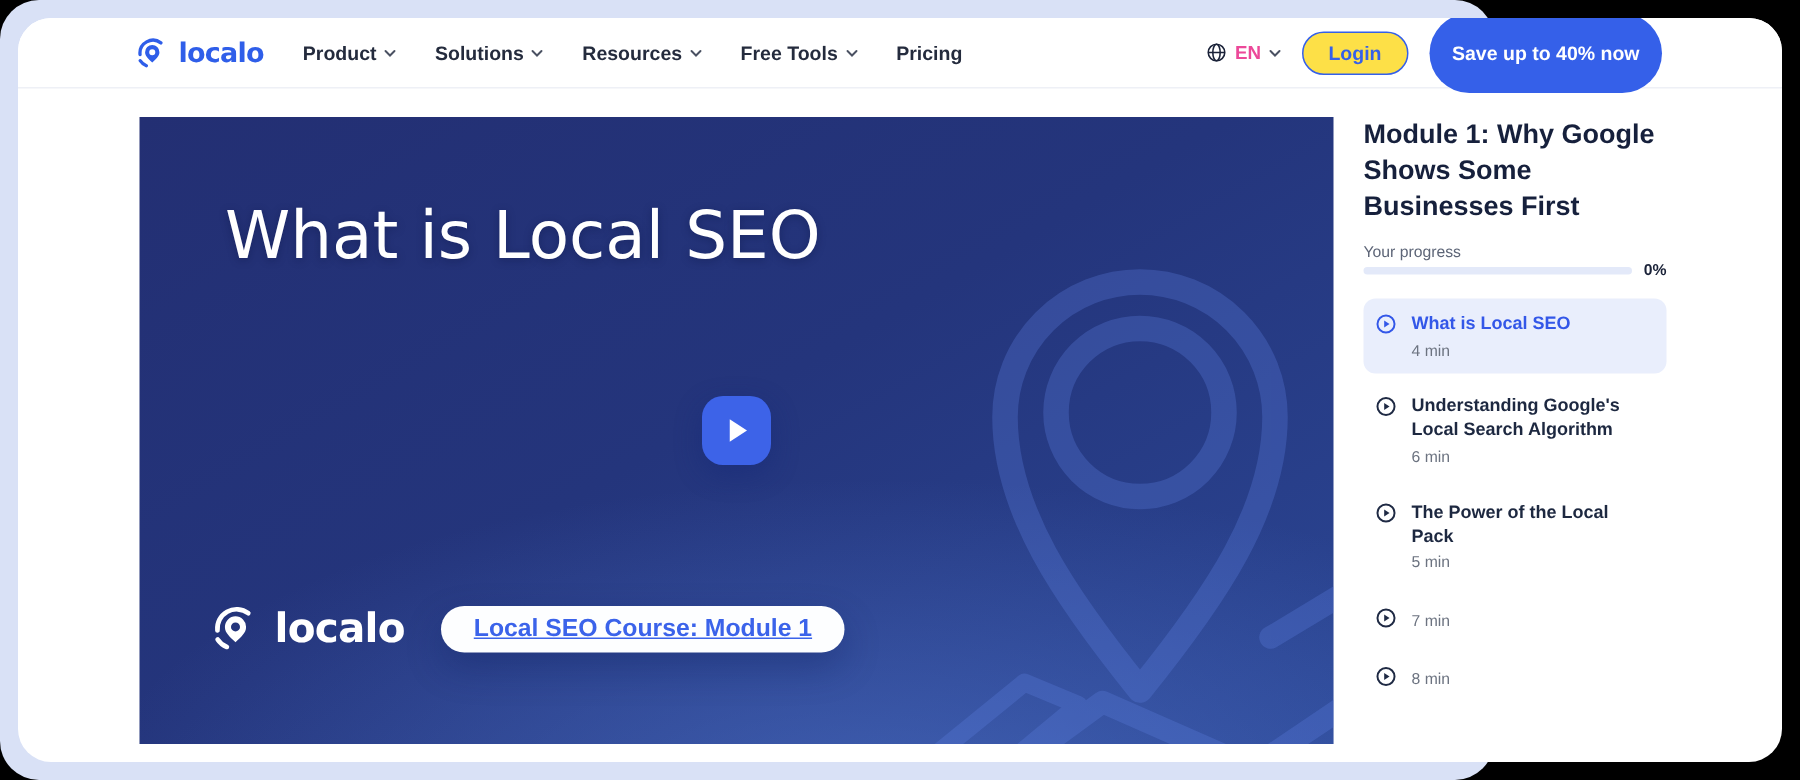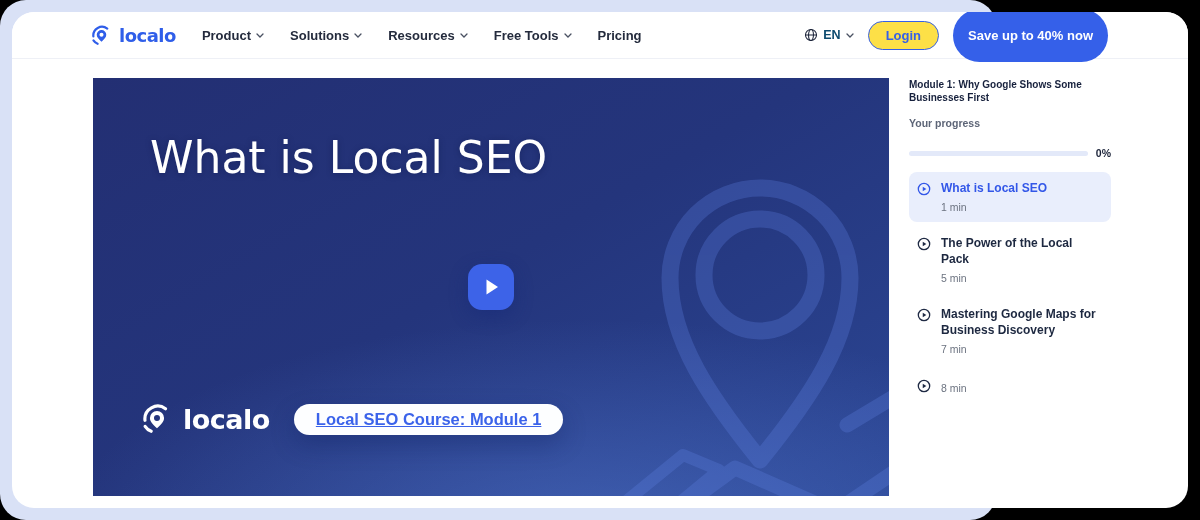--- a/index.html
+++ b/index.html
@@ -14,21 +14,21 @@
   .nav { height: 47px; display: flex; align-items: center;
     padding: 0 80px 0 78px; border-bottom: 1px solid #eef0f6; background: #fff; }
   .nav-left { display: flex; align-items: center; gap: 26px; }
   .logo { display: flex; align-items: center; gap: 6px; color: #2f5ee9; cursor: pointer; }
   .logo-text { font-family: "DejaVu Sans", sans-serif; font-weight: 700; font-size: 18px;
     letter-spacing: -0.5px; }
   .nav-item { display: flex; align-items: center; gap: 5px; font-size: 13px;
     font-weight: 600; color: #242b3d; cursor: pointer; }
   .nav-right { margin-left: auto; display: flex; align-items: center; gap: 14px; }
   .lang { display: flex; align-items: center; gap: 5px; font-size: 12.5px;
-    font-weight: 600; color: #0c4a6e; cursor: pointer; }
+    font-weight: 600; color: #ec4899; cursor: pointer; }
   .login-btn { border: 1.5px solid #3560e9; color: #3560e9; background: #fde047;
     border-radius: 999px; padding: 6px 17px; font-size: 13px; font-weight: 600; cursor: pointer; }
   .cta-btn { background: #3560e9; color: #fff; border: none; border-radius: 999px;
     padding: 19px 15px; font-size: 13px; font-weight: 600; cursor: pointer; }
 
   
   .content { display: flex; gap: 20px; padding: 19px 77px 0 81px; align-items: flex-start; }
 
   
   .video { position: relative; width: 796px; height: 418px; flex: none; overflow: hidden;
@@ -47,23 +47,23 @@
   .video-bottom { position: absolute; left: 47px; bottom: 60px;
     display: flex; align-items: center; gap: 24px; }
   .video-logo { display: flex; align-items: center; gap: 9px; color: #fff; }
   .video-logo-text { font-family: "DejaVu Sans", sans-serif; font-size: 27px;
     font-weight: 700; letter-spacing: -0.5px; }
   .badge { background: #fdfeff; color: #3b63ea; border-radius: 999px; padding: 6px 22px;
     font-size: 16.5px; font-weight: 600; box-shadow: 0 10px 24px rgba(10,25,90,.30); text-decoration: underline; }
 
   
   .sidebar { width: 202px; flex: none; }
-  .module-title { font-size: 10px; font-weight: 700; color: #16203c; line-height: 1.32;
+  .module-title { font-size: 18px; font-weight: 700; color: #16203c; line-height: 1.32;
     margin-bottom: 13px; }
-  .progress-label { font-size: 10.5px; color: #5d6577; margin-bottom: 18px; font-weight: bold; }
+  .progress-label { font-size: 10.5px; color: #5d6577; margin-bottom: 0; }
   .progress-row { display: flex; align-items: center; gap: 8px; margin-bottom: 13px; }
   .progress-track { flex: 1; height: 5px; border-radius: 3px; background: #e3e9f9;
     overflow: hidden; cursor: pointer; }
   .progress-fill { height: 100%; background: #3560e9; border-radius: 3px; }
   .progress-value { font-size: 10.5px; color: #1a2238; font-weight: 600; }
   .lessons { display: flex; flex-direction: column; gap: 5px; }
   .lesson { display: flex; gap: 10px; padding: 9px 8px; border-radius: 8px;
     align-items: flex-start; cursor: pointer; }
   .lesson.active { background: #e9eefc; }
   .lesson-icon { flex: none; margin-top: 1px; color: #1f2a44; display: flex; }
@@ -195,21 +195,33 @@
         <div class="lessons" id="lesson-list">
             <div class="lesson active">
               <span class="lesson-icon">
                 <svg width="14" height="14" viewBox="0 0 16 16">
                   <circle cx="8" cy="8" r="6.5" fill="none" stroke="currentColor" stroke-width="1.5"></circle>
                   <path d="M6.6 5.3 L10.7 8 L6.6 10.7 Z" fill="currentColor"></path>
                 </svg>
               </span>
               <div>
                 <div class="lesson-title">What is Local SEO</div>
-                <div class="lesson-duration">1 min</div>
+                <div class="lesson-duration">4 min</div>
+              </div>
+            </div>
+            <div class="lesson">
+              <span class="lesson-icon">
+                <svg width="14" height="14" viewBox="0 0 16 16">
+                  <circle cx="8" cy="8" r="6.5" fill="none" stroke="currentColor" stroke-width="1.5"></circle>
+                  <path d="M6.6 5.3 L10.7 8 L6.6 10.7 Z" fill="currentColor"></path>
+                </svg>
+              </span>
+              <div>
+                <div class="lesson-title">Understanding Google's Local Search Algorithm</div>
+                <div class="lesson-duration">6 min</div>
               </div>
             </div>
             <div class="lesson">
               <span class="lesson-icon">
                 <svg width="14" height="14" viewBox="0 0 16 16">
                   <circle cx="8" cy="8" r="6.5" fill="none" stroke="currentColor" stroke-width="1.5"></circle>
                   <path d="M6.6 5.3 L10.7 8 L6.6 10.7 Z" fill="currentColor"></path>
                 </svg>
               </span>
               <div>
@@ -218,21 +230,20 @@
               </div>
             </div>
             <div class="lesson">
               <span class="lesson-icon">
                 <svg width="14" height="14" viewBox="0 0 16 16">
                   <circle cx="8" cy="8" r="6.5" fill="none" stroke="currentColor" stroke-width="1.5"></circle>
                   <path d="M6.6 5.3 L10.7 8 L6.6 10.7 Z" fill="currentColor"></path>
                 </svg>
               </span>
               <div>
-                <div class="lesson-title">Mastering Google Maps for Business Discovery</div>
                 <div class="lesson-duration">7 min</div>
               </div>
             </div>
             <div class="lesson">
               <span class="lesson-icon">
                 <svg width="14" height="14" viewBox="0 0 16 16">
                   <circle cx="8" cy="8" r="6.5" fill="none" stroke="currentColor" stroke-width="1.5"></circle>
                   <path d="M6.6 5.3 L10.7 8 L6.6 10.7 Z" fill="currentColor"></path>
                 </svg>
               </span>

